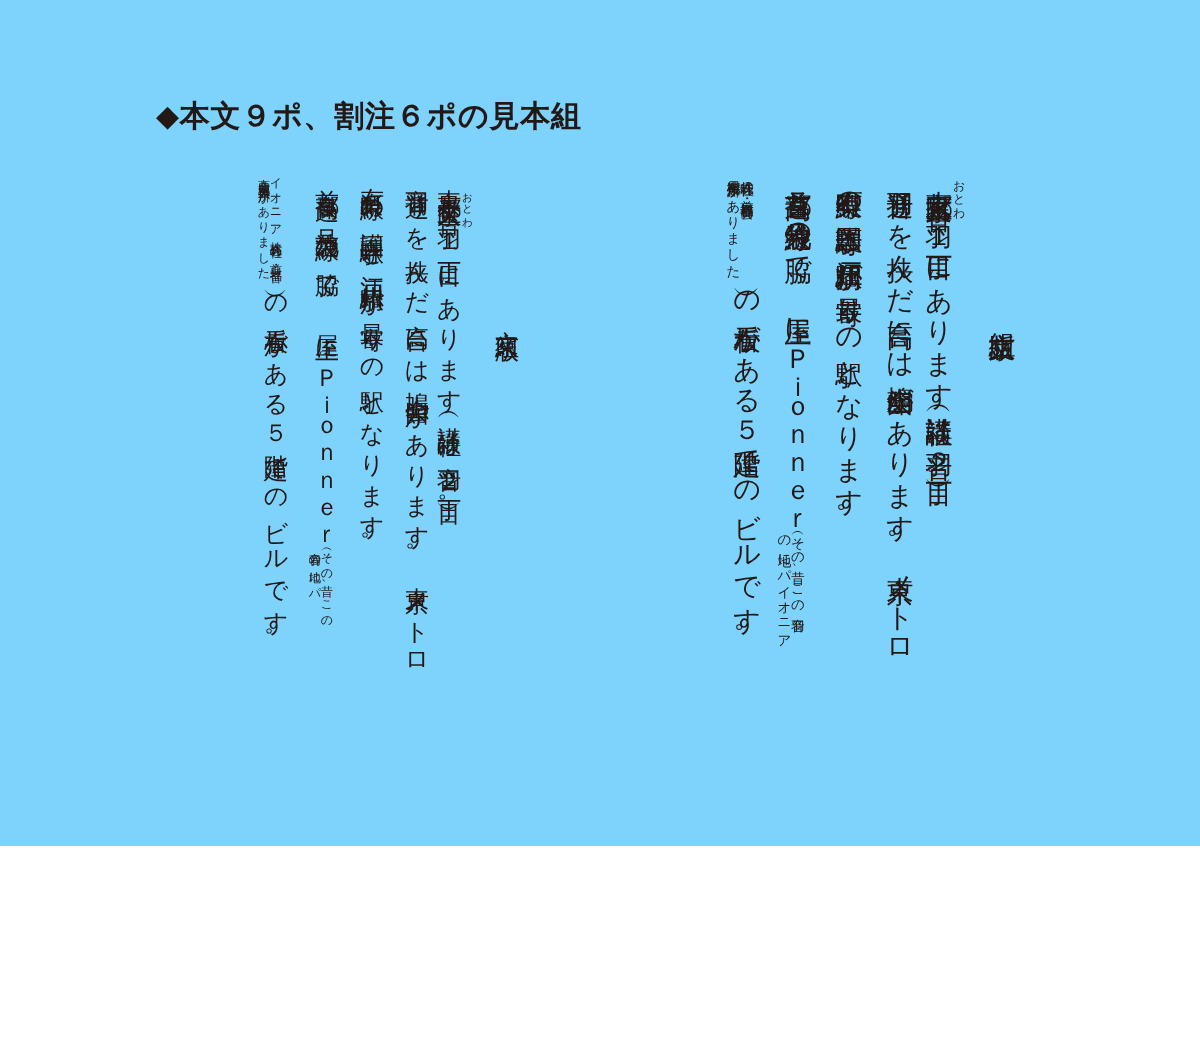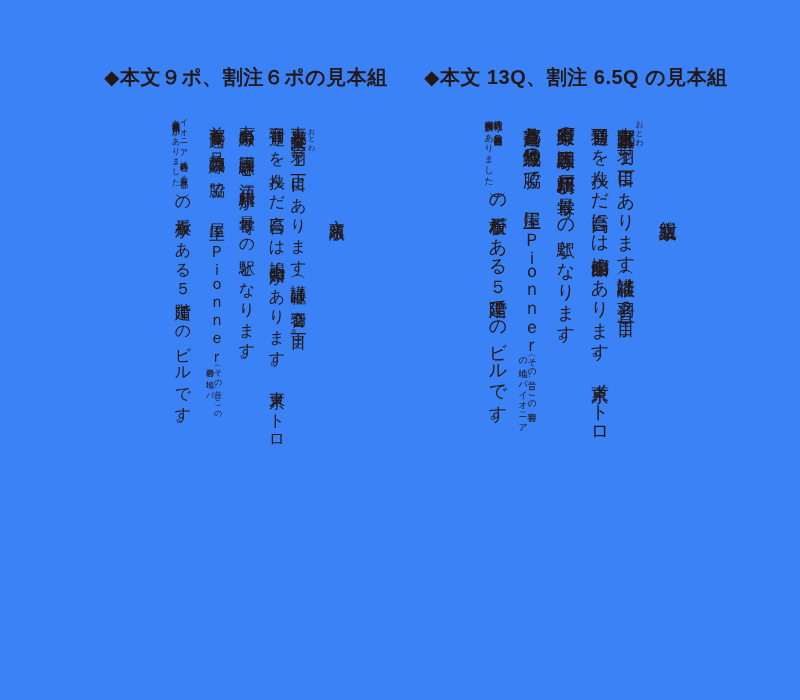--- a/index.html
+++ b/index.html
@@ -1,16 +1,16 @@
 <!DOCTYPE html>
 <html><head>
 <meta charset="utf-8">
 <style>
   html,body{margin:0;padding:0;background:#ffffff;}
-  .page{position:relative;width:800px;height:700px;background:#3b82f6;overflow:hidden;
+  .page{position:relative;width:800px;height:564px;background:#7dd3fc;overflow:hidden;
         font-family:"Liberation Serif","DejaVu Serif",serif;color:#231815;}
   .heading{position:absolute;margin:0;font-family:"Liberation Sans","DejaVu Sans",sans-serif;
            font-weight:600;font-size:20px;letter-spacing:0.5px;color:#231815;white-space:nowrap;}
   .heading-left{left:104px;top:64px;}
   .heading-right{left:424px;top:64px;}
 
   .vblock{position:absolute;display:flex;flex-direction:row-reverse;justify-content:flex-start;}
   .vcol{writing-mode:vertical-rl;text-orientation:mixed;height:100%;white-space:nowrap;
         line-height:1;}
   
@@ -28,21 +28,20 @@
   .title-col{padding-top:94px;}
   .warichu{display:inline-flex;flex-direction:column;align-items:flex-start;}
   .wline{writing-mode:vertical-rl;display:block;}
   ruby{ruby-position:over;}
 </style>
 </head>
 <body>
 
 <div class="page">
   <h2 class="heading heading-left">◆本文９ポ、割注６ポの見本組</h2>
-  <h2 class="heading heading-right">◆本文 13Q、割注 6.5Q の見本組</h2>
 
   <div class="vblock vblock-s1">
       <div class="vcol title-col">文京組版</div>
       <div class="vcol">東京都文京区<ruby>音羽<rt>おとわ</rt></ruby>１丁目にあります（講談社は音羽２丁目）。</div>
       <div class="vcol">音羽通りを挟んだ高台には鳩山会館があります。東京メトロ</div>
       <div class="vcol">有楽町線の護国寺駅と江戸川橋駅が最寄りの駅となります。</div>
       <div class="vcol warichu-col">首都高速５号池袋線の脇で、屋上にＰｉｏｎｎｅｒ<span class="warichu">
           <span class="wline">（その昔、この</span>
           <span class="wline">音羽の地にパ</span>
         </span></div>

